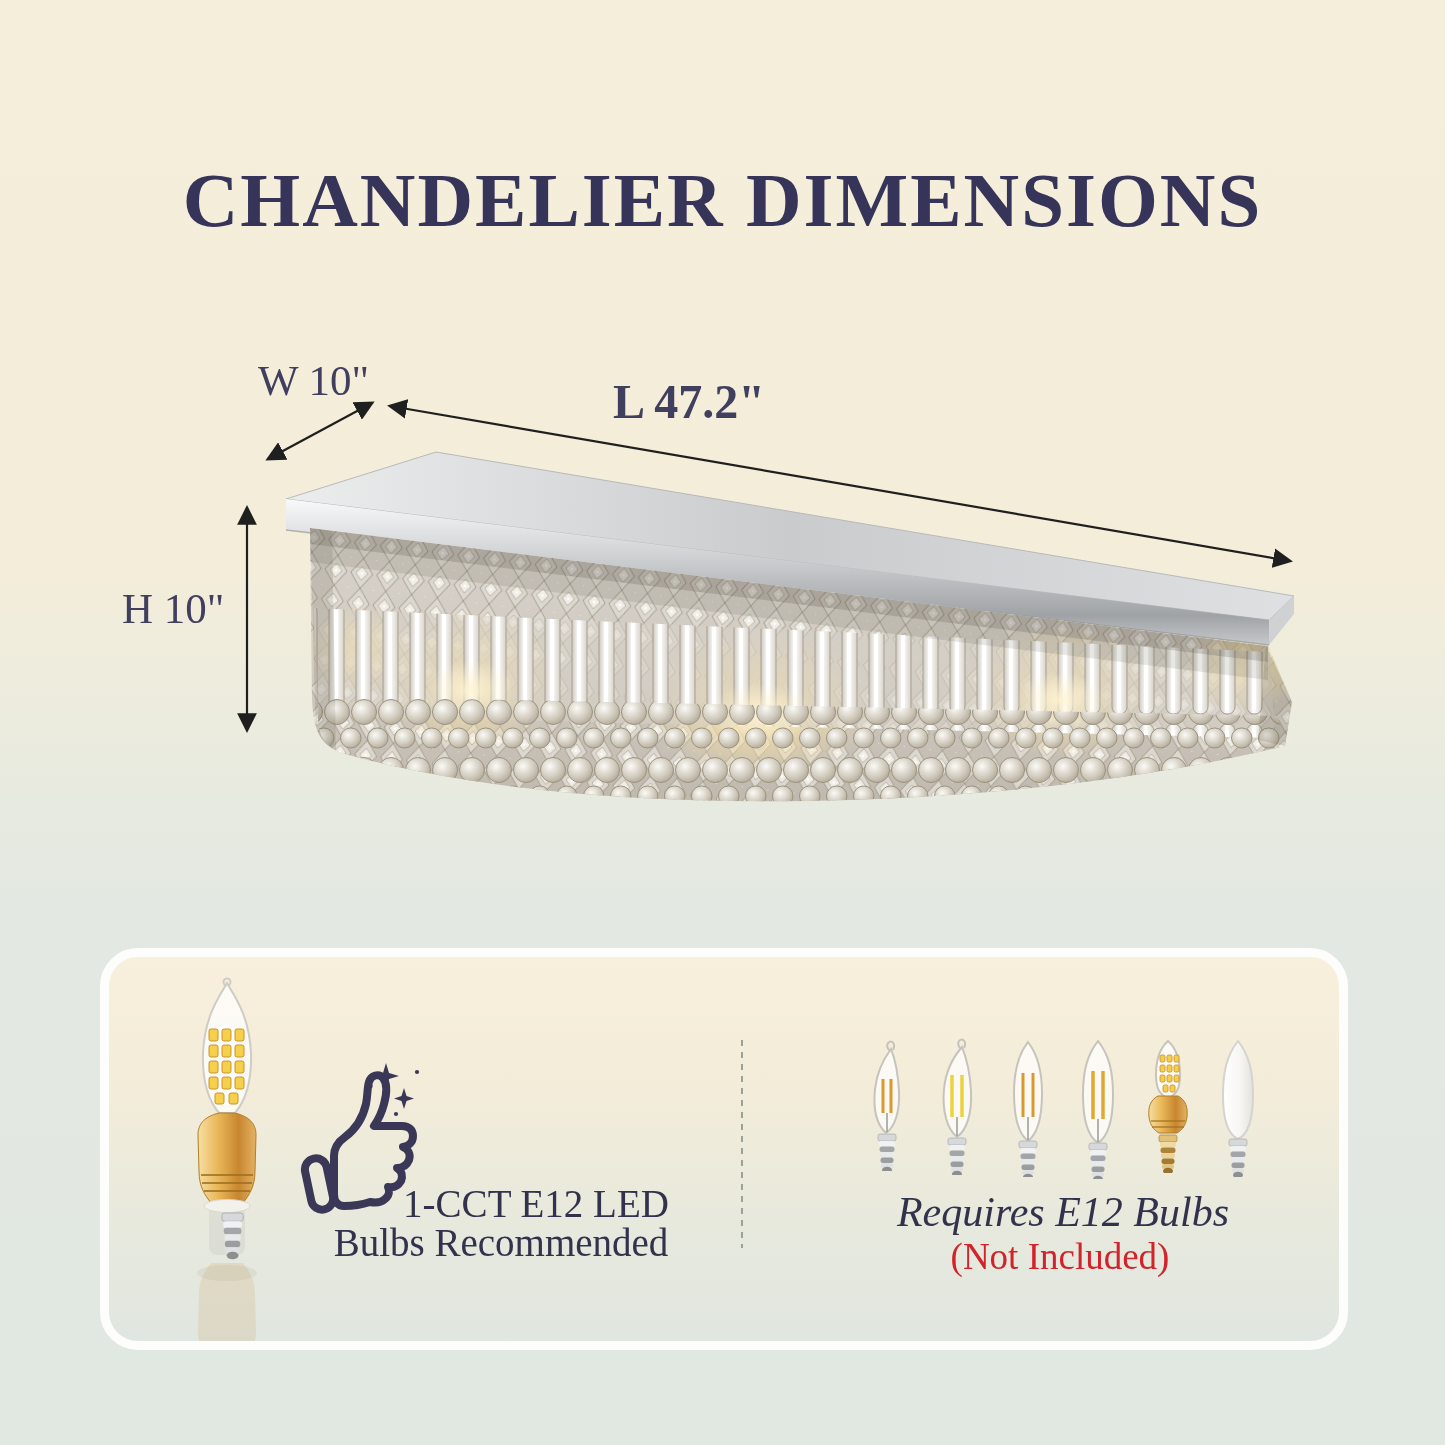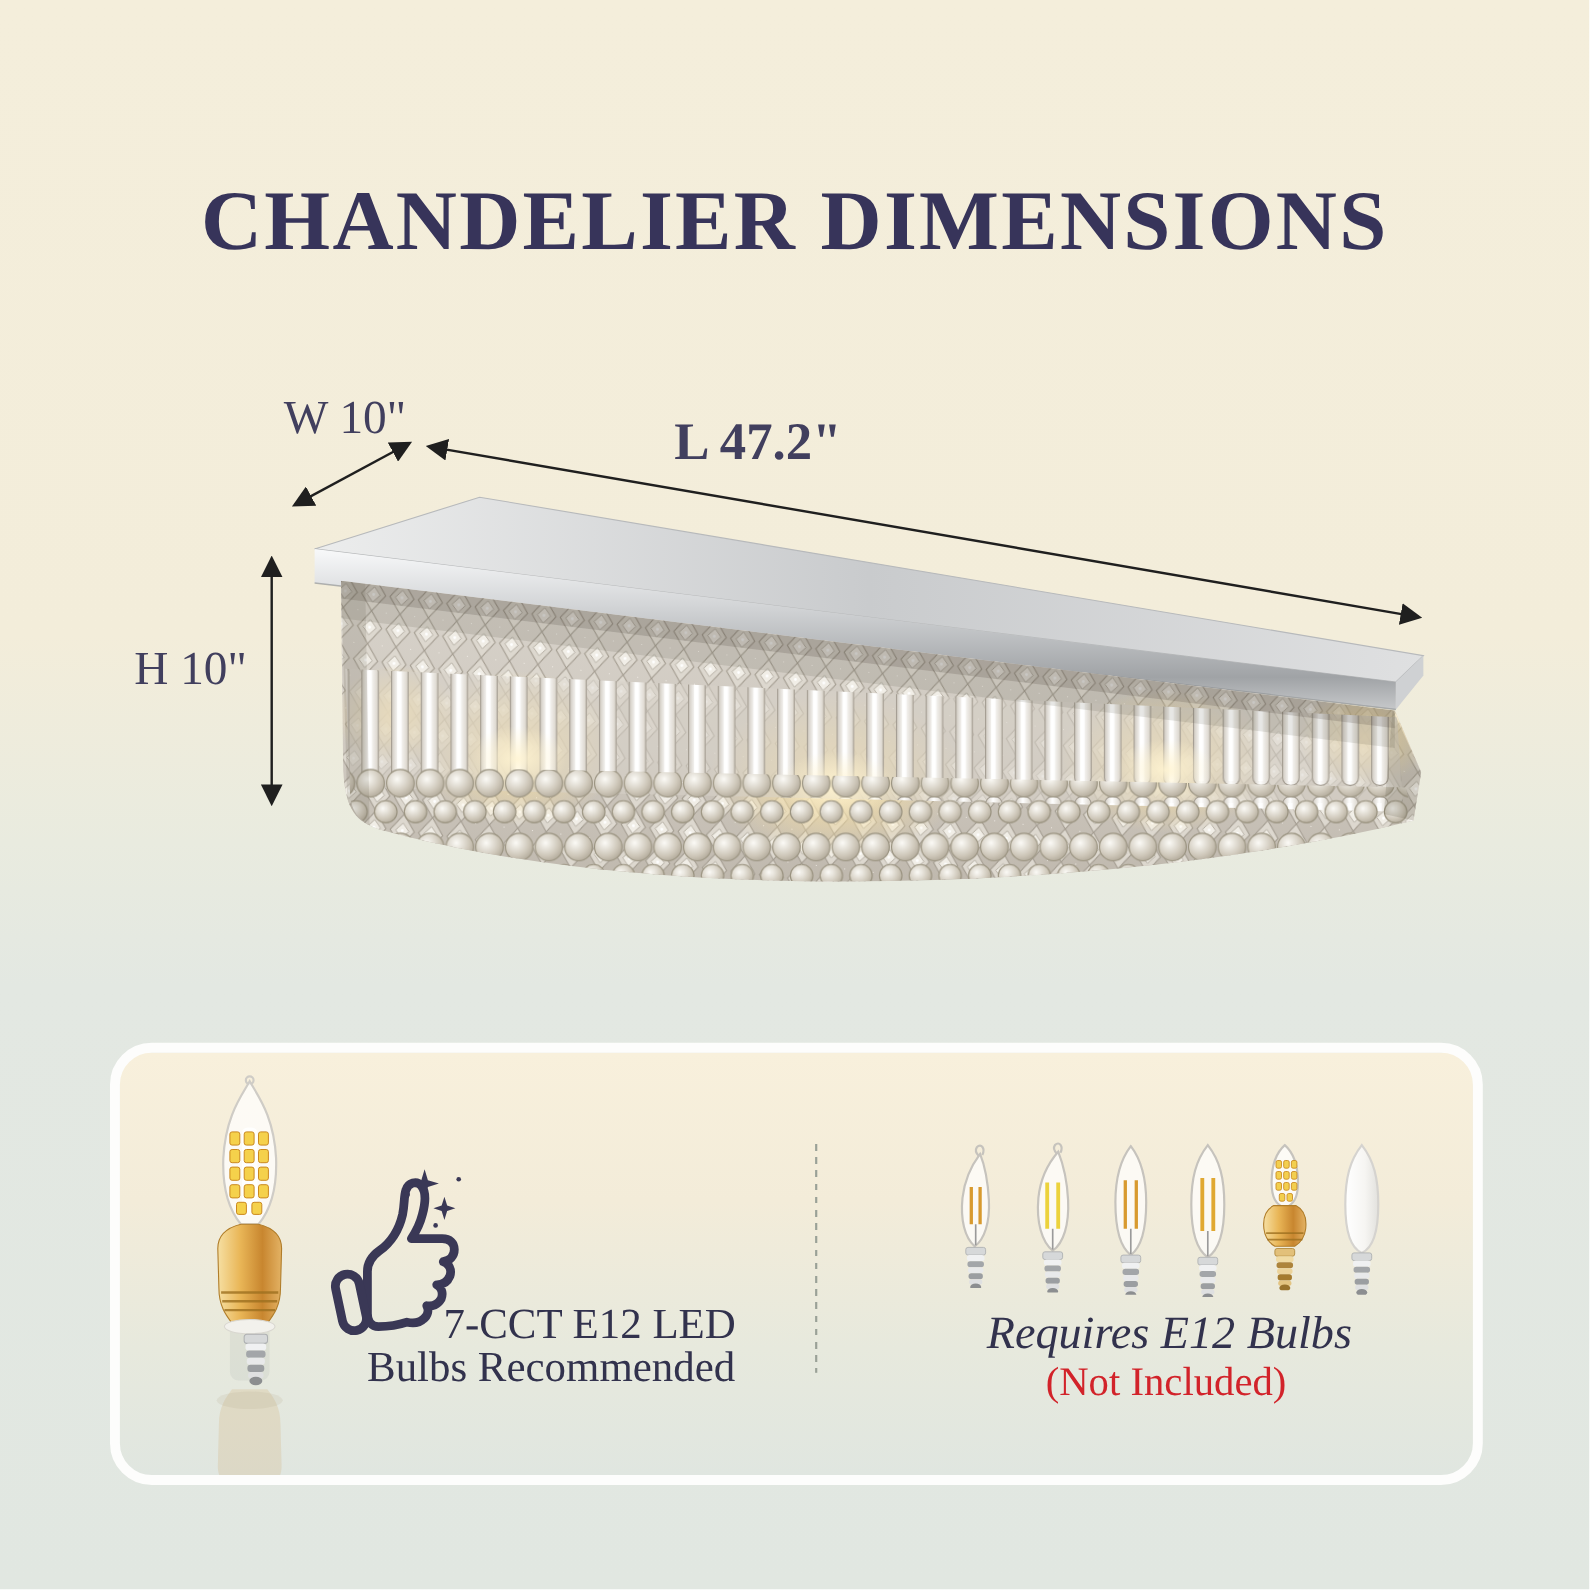--- a/index.html
+++ b/index.html
@@ -222,21 +222,21 @@
       </g>
       <g fill="#3a3856">
         <path d="M86,3 L89,13 L99,16 L89,19 L86,29 L83,19 L73,16 L83,13 Z"></path>
         <path d="M104,28 L106.5,36 L114,38.5 L106.5,41 L104,49 L101.5,41 L94,38.5 L101.5,36 Z"></path>
         <circle cx="70" cy="26" r="2.6"></circle>
         <circle cx="117" cy="12" r="2.1"></circle>
         <circle cx="96" cy="54" r="2.1"></circle>
       </g>
     </svg>
 
-    <div class="cardline l-line1">7-CCT E12 LED</div>
+    <div class="cardline l-line1">1-CCT E12 LED</div>
     <div class="cardline l-line2">Bulbs Recommended</div>
 
     <div class="divider"></div>
 
     <div class="bulb-row">
       <svg width="62" height="134" viewBox="0 0 62 134">
         <path d="M36,13 C39,7 35,2 31,6 C29,9 31,12 33,14" fill="none" stroke="#c6c3bd" stroke-width="2"></path>
         <path d="M34,12 C28,20 20,34 18,52 C16,72 20,88 29,96 C38,90 43,74 42,54 C41,36 38,22 34,12 Z" fill="#ffffff" fill-opacity="0.7" stroke="#c6c3bd" stroke-width="2"></path>
         <line x1="26" y1="42" x2="26" y2="76" stroke="#d89a2f" stroke-width="3"></line>
         <line x1="34" y1="42" x2="34" y2="76" stroke="#d89a2f" stroke-width="3"></line>

